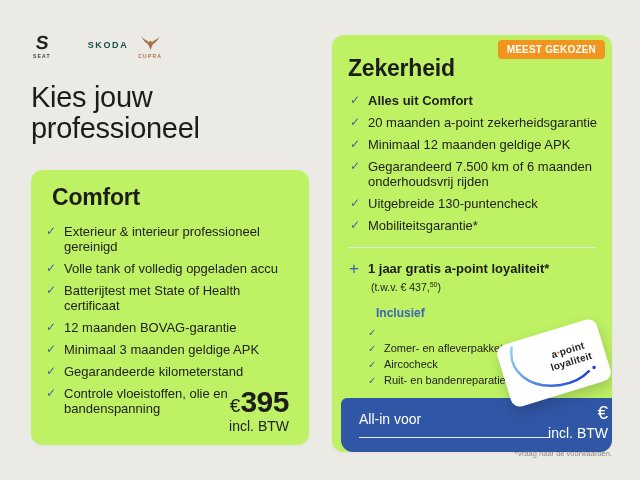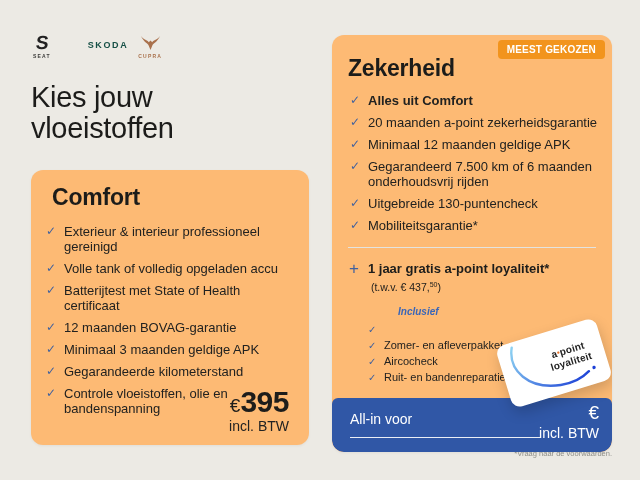--- a/index.html
+++ b/index.html
@@ -24,21 +24,21 @@
   .brand-sub{font-size:5px;letter-spacing:1.2px;font-weight:700;color:#3a3a38;margin-top:2px;}
   .seat-s{font-size:19px;font-weight:800;line-height:16px;transform:skewX(-6deg);color:#222;}
   .skoda-word{font-size:9px;font-weight:700;letter-spacing:1.6px;color:var(--skoda-green);margin-top:6px;padding-left:27px;}
   .brand-sub.copper{color:var(--cupra-copper);}
 
   
   .heading{position:absolute;left:31px;top:82px;font-size:29px;line-height:31px;font-weight:500;letter-spacing:-.3px;color:#1c1c1a;}
   .heading span{display:block;}
 
   
-  .card{position:absolute;background:#fdba74;border-radius:12px;box-shadow:0 1px 3px rgba(0,0,0,.05);}
+  .card{position:absolute;background:#bef264;border-radius:12px;box-shadow:0 1px 3px rgba(0,0,0,.05);}
   .card-comfort{left:31px;top:170px;width:278px;height:275px;}
   .card-zekerheid{left:332px;top:35px;width:280px;height:417px;overflow:hidden;}
   .card-title{font-size:23px;font-weight:600;color:#1c1c1a;letter-spacing:-.2px;}
   .card-comfort .card-title{margin:14px 20px 0 21px;}
   .card-zekerheid .card-title{margin:18px 16px 0 16px;line-height:30px;}
 
   .checklist{list-style:none;}
   .card-comfort .checklist{margin:13px 18px 0 15px;}
   .card-zekerheid .checklist{margin:10px 14px 0 18px;}
   .check-item{display:flex;gap:7px;font-size:13px;line-height:15px;color:#222220;margin-bottom:7px;}
@@ -56,35 +56,35 @@
 
   .divider{height:1px;background:#e3e3e0;margin:14px 16px 0 16px;}
 
   
   .loyalty-row{display:flex;gap:9px;margin:13px 14px 0 17px;align-items:flex-start;}
   .plus{color:var(--check-blue);font-size:17px;line-height:15px;font-weight:500;}
   .loyalty-text{font-size:13px;line-height:15px;}
   .loyalty-title{font-weight:700;}
   .loyalty-note{font-size:10.5px;margin-left:3px;white-space:nowrap;}
   .loyalty-note sup{font-size:7px;}
-  .inclusief{margin:11px 0 0 66px;font-size:10px;font-weight:700;color:var(--inclusief-blue);font-style:italic;}
+  .inclusief{margin:11px 0 0 44px;font-size:12px;font-weight:700;color:var(--inclusief-blue);}
   .subchecklist{list-style:none;margin:6px 0 0 36px;}
   .subchecklist .check-item{font-size:11px;line-height:13px;margin-bottom:3px;gap:6px;}
   .subchecklist .check{flex:0 0 10px;font-size:10px;line-height:13px;}
 
   
   .loy-card{position:absolute;left:170px;top:296px;width:104px;height:64px;background:#fff;border-radius:9px;
             transform:rotate(-17deg);box-shadow:0 6px 14px rgba(0,0,0,.18);z-index:3;}
   .loy-card svg{position:absolute;left:0;top:0;}
   .loy-words{position:absolute;left:40px;top:18px;width:58px;text-align:center;font-size:10px;font-weight:700;
              line-height:12px;letter-spacing:.2px;color:#222;}
   .loy-dot{color:#e8742c;font-size:8px;vertical-align:1px;}
 
   
-  .footer-bar{position:absolute;left:0;bottom:0;width:100%;height:54px;background:var(--accent-blue);
+  .footer-bar{position:absolute;left:9px;bottom:0;width:100%;height:54px;background:var(--accent-blue);
               border-radius:6px 6px 12px 12px;color:#fff;z-index:2;}
   .footer-label{position:absolute;left:18px;top:13px;font-size:14px;font-weight:500;}
   .footer-line{position:absolute;left:18px;top:39px;width:190px;height:1px;background:rgba(255,255,255,.9);}
   .footer-price{position:absolute;right:13px;top:4px;text-align:right;color:#fff;}
   .footer-price .price-note{color:#fff;}
 
   .footnote{position:absolute;right:28px;top:436px;font-size:7.5px;color:var(--footnote-gray);margin-top:13px;}
 </style>
 </head>
 <body>
@@ -106,21 +106,21 @@
         <svg width="21" height="16" viewBox="0 0 24 18">
           <path d="M1 1 C5 6 8 5 10 8 L12 6 L14 8 C16 5 19 6 23 1 C19 9 15 9 14 12 L12 17 L10 12 C9 9 5 9 1 1 Z" fill="#a9714c"></path>
         </svg>
       </div>
       <span class="brand-sub copper">CUPRA</span>
     </div>
   </div>
 
   <h1 class="heading">
     <span>Kies jouw</span>
-    <span>vloeistoffen</span>
+    <span>professioneel</span>
   </h1>
 
   <section class="card card-comfort">
     <h2 class="card-title">Comfort</h2>
     <ul class="checklist">
 
         <li class="check-item">
           <span class="check">✓</span>
           <span>Exterieur &amp; interieur professioneel gereinigd</span>
         </li>

